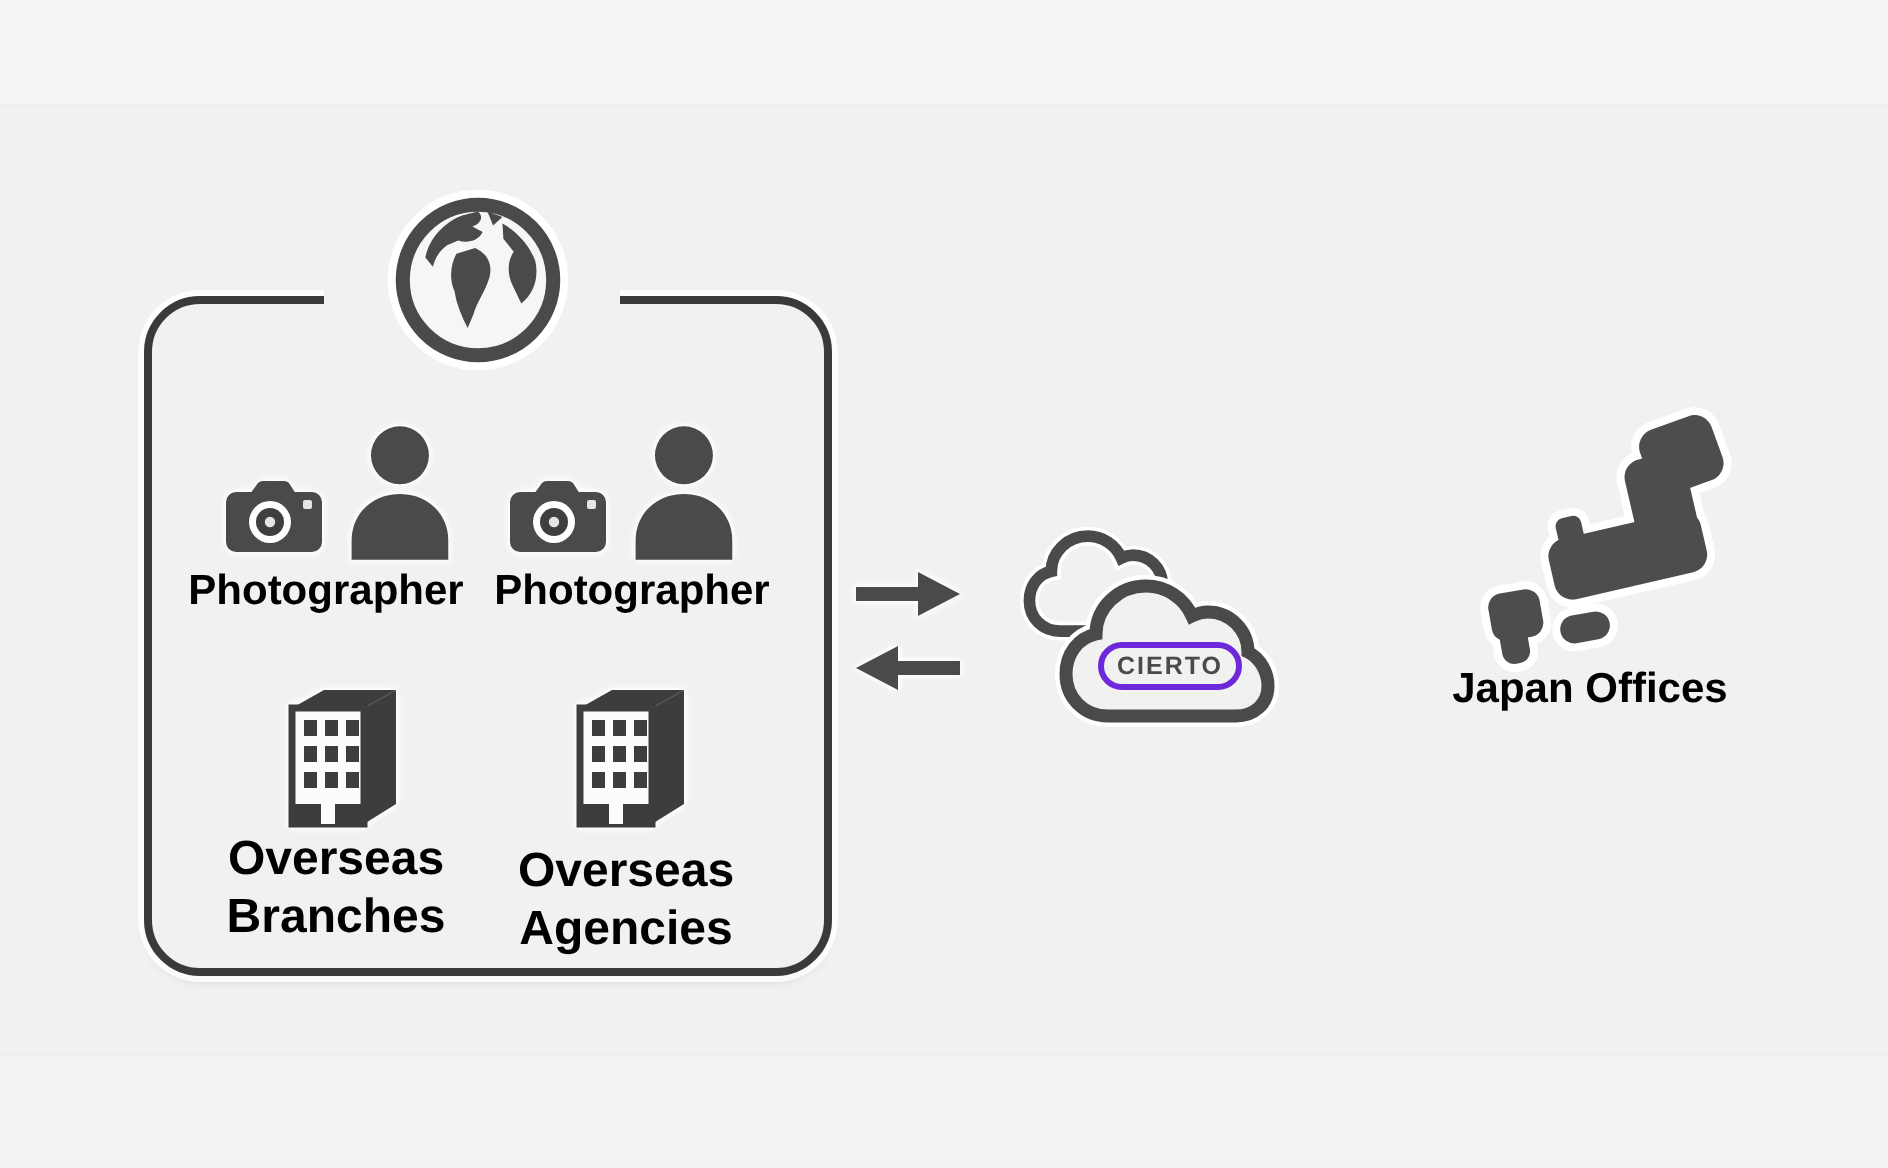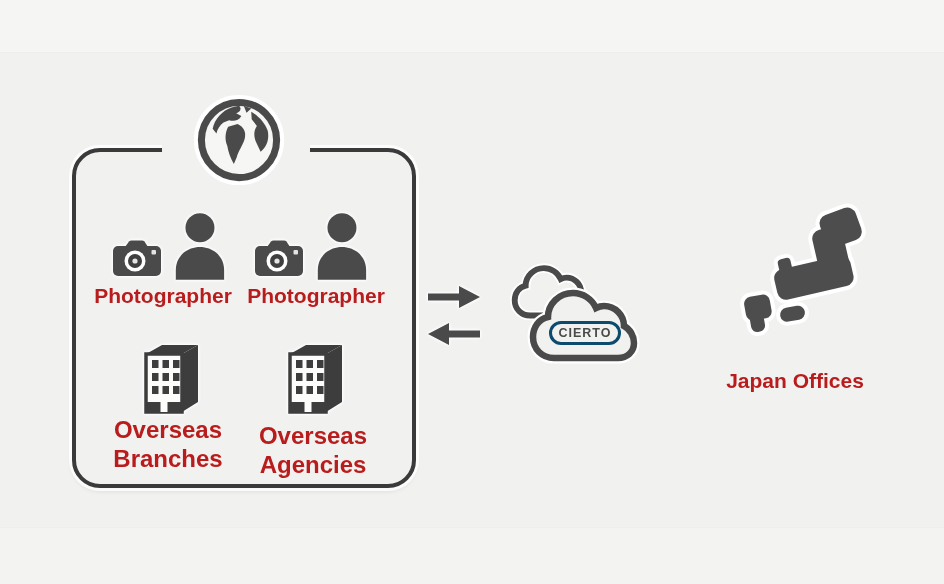--- a/index.html
+++ b/index.html
@@ -17,42 +17,42 @@
   .icon-halo{filter:drop-shadow(0 0 1.5px #fff) drop-shadow(0 0 1.5px #fff);}
 
   .globe{position:absolute;left:192px;top:93px;width:94px;height:94px;}
 
   .photog-unit{position:absolute;width:116px;height:68px;}
   .photog-unit .cam{position:absolute;left:0;bottom:2px;}
   .photog-unit .person{position:absolute;right:0;bottom:0;}
   .pu1{left:112px;top:212px;}
   .pu2{left:254px;top:212px;}
 
-  .label{position:absolute;color:#b91c1c;font-weight:700;text-align:center;line-height:1.22;}
+  .label{position:absolute;color:#000000;font-weight:700;text-align:center;line-height:1.22;}
   .photog-label{width:170px;top:283px;font-size:21px;}
   .pl1{left:78px;}
   .pl2{left:231px;}
 
   .building{position:absolute;width:64px;height:72px;}
   .b1{left:138px;top:342px;}
   .b2{left:282px;top:342px;}
   .org-label{width:170px;font-size:24px;white-space:pre-line;}
   .ol1{left:83px;top:415px;}
   .ol2{left:228px;top:421px;}
 
   .arrows{position:absolute;left:426px;top:279px;width:56px;height:72px;}
 
   .cloud{position:absolute;left:506px;top:260px;width:136px;height:104px;}
   .cloud-pill{position:absolute;left:549px;top:321px;width:72px;height:24px;
-    border:3px solid #0c4a6e;border-radius:14px;box-sizing:border-box;
+    border:3px solid #6d28d9;border-radius:14px;box-sizing:border-box;
     display:flex;align-items:center;justify-content:center;
     color:#4a4a4a;font-weight:700;font-size:12.5px;letter-spacing:1px;}
 
   .japan{position:absolute;left:733px;top:196px;width:150px;height:150px;}
-  .japan-label{left:700px;top:368px;width:190px;font-size:21px;}
+  .japan-label{left:700px;top:332px;width:190px;font-size:21px;}
 </style>
 </head>
 <body>
 
 <div class="canvas">
 
   <div class="band-top"></div>
   <div class="band-bottom"></div>
 
   <div class="group-box"></div>

